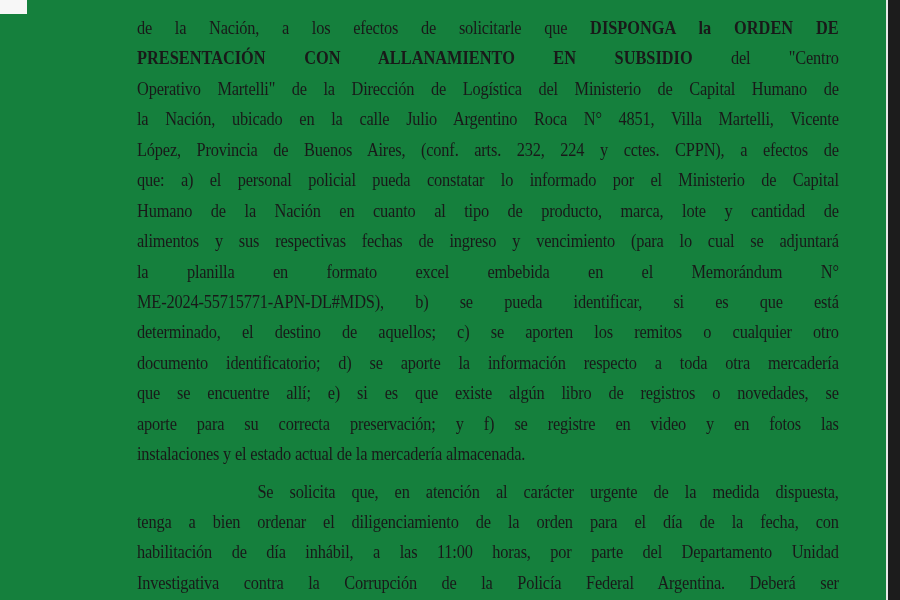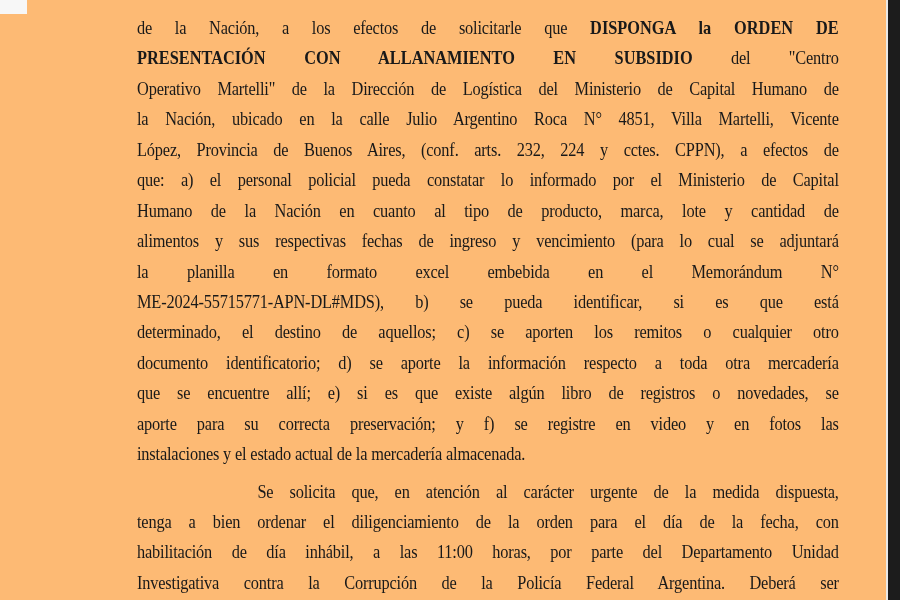--- a/index.html
+++ b/index.html
@@ -10,21 +10,21 @@
     width: 900px;
     height: 600px;
     position: relative;
     overflow: hidden;
     background: #ffffff;
     font-family: "Liberation Serif", "DejaVu Serif", serif;
   }
   .page {
     position: absolute;
     inset: 0;
-    background: #fdba74;
+    background: #15803d;
   }
   .corner-artifact {
     position: absolute;
     left: 0;
     top: 0;
     width: 27px;
     height: 14px;
     background: #f7f7f7;
   }
   .edge-strip {

